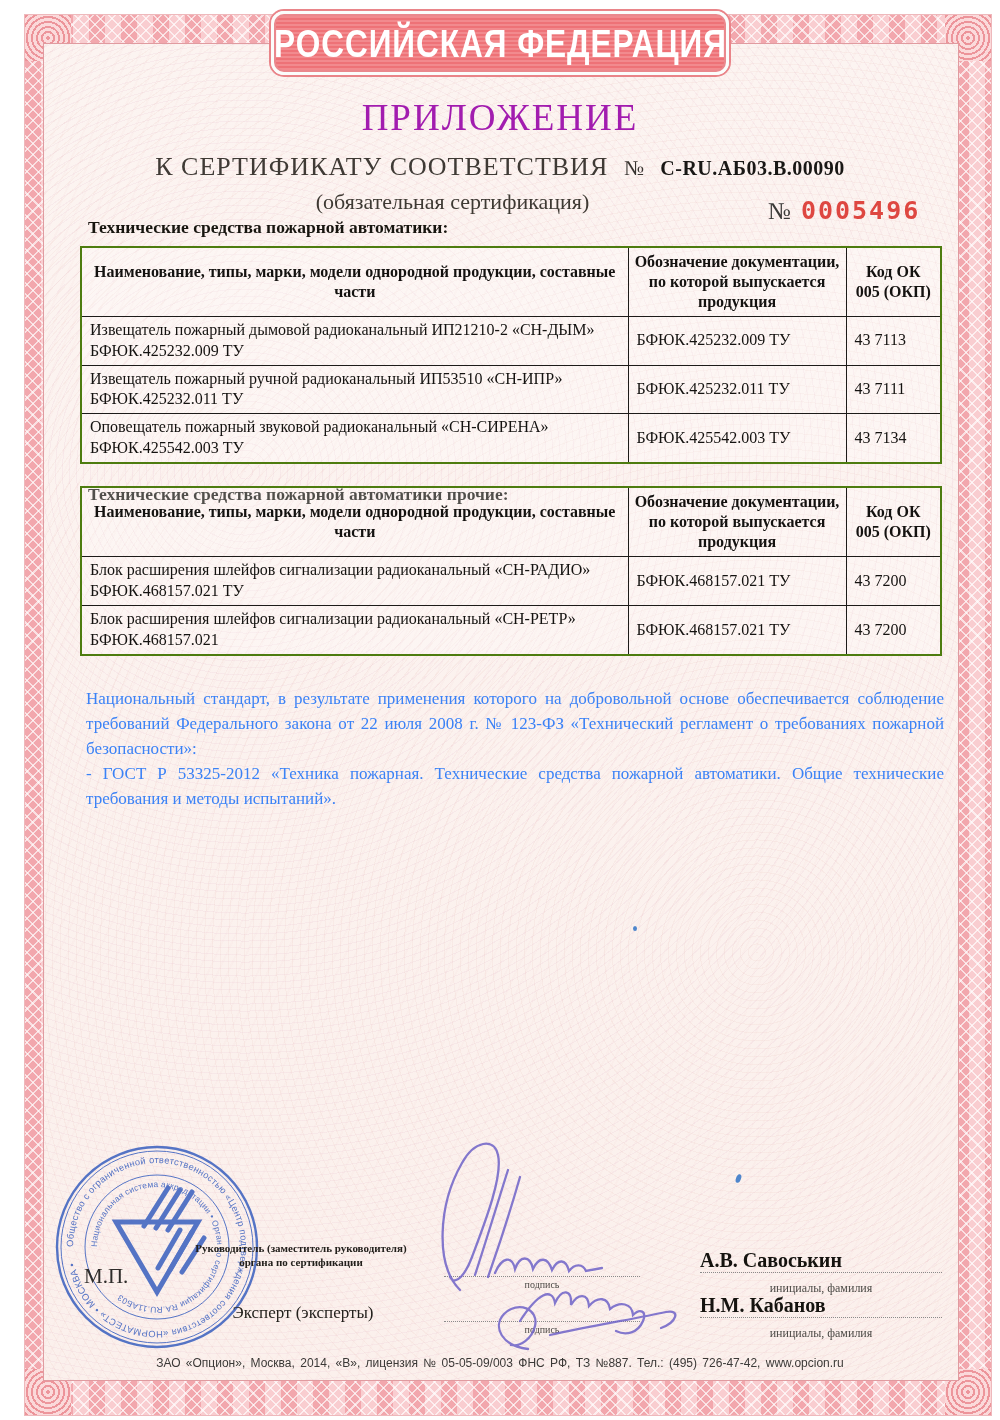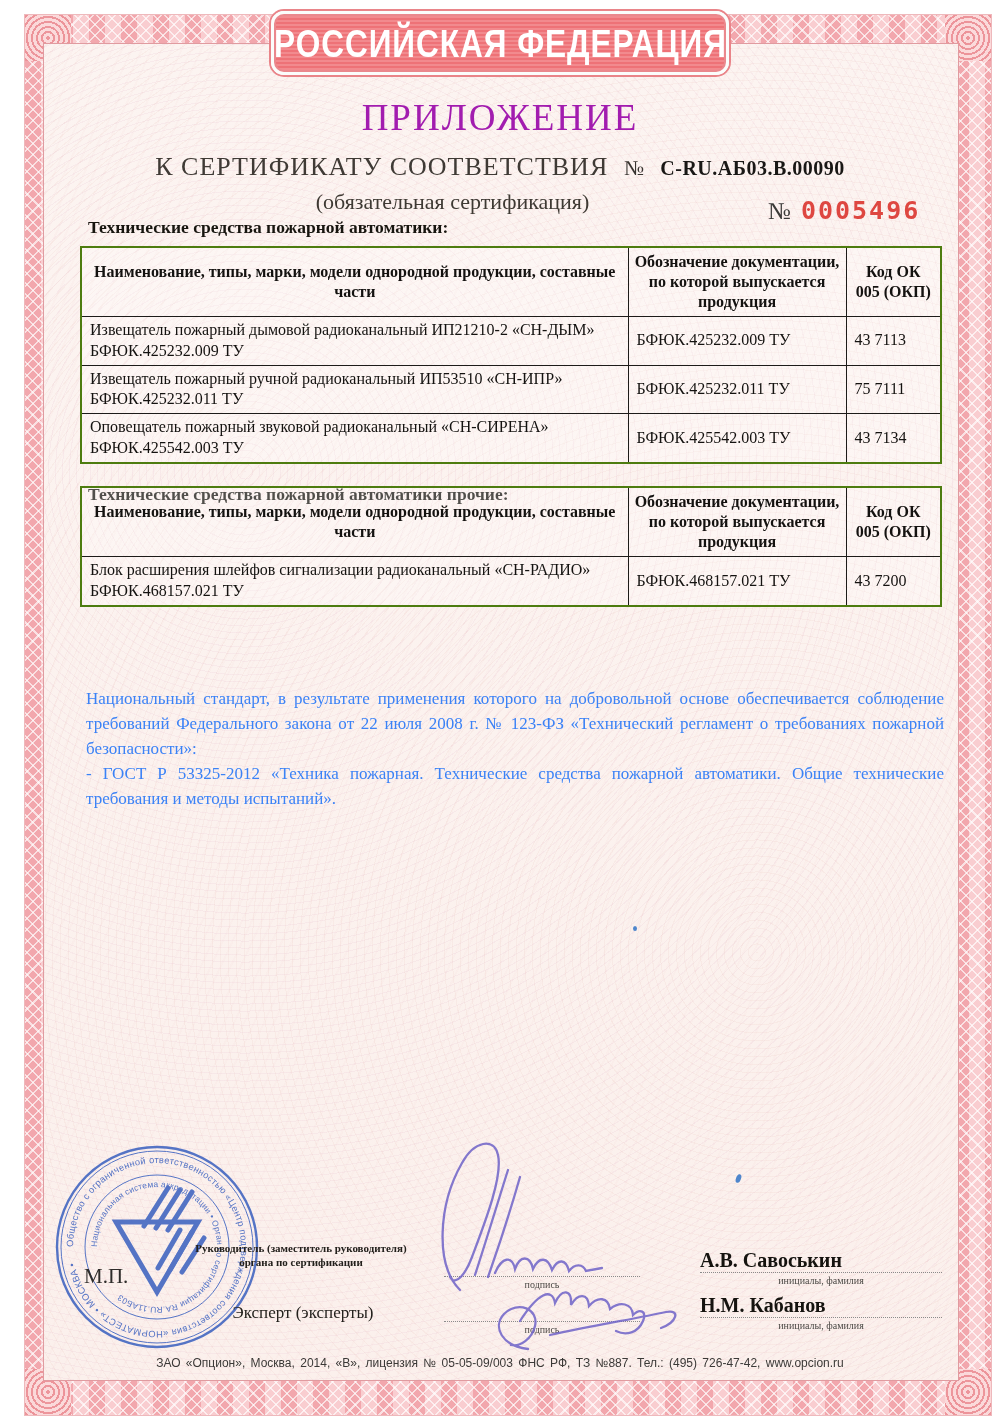--- a/index.html
+++ b/index.html
@@ -72,21 +72,21 @@
   .role-expert{position:absolute;left:208px;top:1303px;width:190px;text-align:center;
     font-size:17px;font-weight:normal;color:#23201c;z-index:3;}
   .sigline{position:absolute;width:196px;z-index:2;}
   .sigline .rule{border-bottom:1.5px dotted #8b8b8b;height:0;}
   .sigline .cap{text-align:center;font-size:10px;color:#4c4a46;margin-top:2px;}
   .sl1{left:444px;top:1276px}.sl2{left:444px;top:1321px}
   .nameblock{position:absolute;width:242px;z-index:2;}
   .nameblock .nm{text-align:left;padding-right:55px;font-size:20px;font-weight:bold;
     color:#15130f;line-height:1.1;margin-bottom:1px;}
   .nameblock .rule{border-bottom:1.5px dotted #8b8b8b;height:0;}
-  .nameblock .cap{text-align:center;font-size:10px;color:#4c4a46;margin-top:2px;}
+  .nameblock .cap{text-align:center;font-size:12px;color:#4c4a46;margin-top:8px;}
   .nb1{left:700px;top:1249px}.nb2{left:700px;top:1294px}
   
   .print-footer{position:absolute;left:0;top:1356px;width:100%;text-align:center;
     font-family:"Liberation Sans",sans-serif;font-size:12px;color:#3b3937;word-spacing:2px;}
   
   .stamp{position:absolute;left:52px;top:1142px;width:210px;height:210px;opacity:.88;z-index:1;}
   .ink{position:absolute;left:400px;top:1125px;width:300px;height:240px;z-index:4;}
   .speck{position:absolute;border-radius:50%;background:#4f86cc;}
   .sp1{left:633px;top:926px;width:4px;height:5px;}
   .sp2{left:736px;top:1174px;width:5px;height:9px;transform:rotate(20deg);}
@@ -138,21 +138,21 @@
       <th class="c3">Код ОК 005 (ОКП)</th>
     </tr>
     <tr>
       <td>Извещатель пожарный дымовой радиоканальный ИП21210-2 «СН-ДЫМ» БФЮК.425232.009 ТУ</td>
       <td class="doc">БФЮК.425232.009 ТУ</td>
       <td class="code">43 7113</td>
     </tr>
     <tr>
       <td>Извещатель пожарный ручной радиоканальный ИП53510 «СН-ИПР» БФЮК.425232.011 ТУ</td>
       <td class="doc">БФЮК.425232.011 ТУ</td>
-      <td class="code">75 7111</td>
+      <td class="code">43 7111</td>
     </tr>
     <tr>
       <td>Оповещатель пожарный звуковой радиоканальный «СН-СИРЕНА» БФЮК.425542.003 ТУ</td>
       <td class="doc">БФЮК.425542.003 ТУ</td>
       <td class="code">43 7134</td>
     </tr>
   </tbody>
     </table>
 
   <div class="section-label s2">Технические средства пожарной автоматики прочие:</div>
@@ -164,20 +164,25 @@
         <col style="width:95px">
       </colgroup>
     <tbody>
         <tr>
       <th>Наименование, типы, марки, модели однородной продукции, составные части</th>
       <th>Обозначение документации, по которой выпускается продукция</th>
       <th class="c3">Код ОК 005 (ОКП)</th>
     </tr>
     <tr>
       <td>Блок расширения шлейфов сигнализации радиоканальный «СН-РАДИО» БФЮК.468157.021 ТУ</td>
+      <td class="doc">БФЮК.468157.021 ТУ</td>
+      <td class="code">43 7200</td>
+    </tr>
+    <tr>
+      <td>Блок расширения шлейфов сигнализации радиоканальный «СН-РЕТР» БФЮК.468157.021</td>
       <td class="doc">БФЮК.468157.021 ТУ</td>
       <td class="code">43 7200</td>
     </tr>
   </tbody>
     </table>
 
   <div class="std-note">
     <p>Национальный стандарт, в результате применения которого на добровольной основе обеспечивается соблюдение требований Федерального закона от 22 июля 2008 г. № 123-ФЗ «Технический регламент о требованиях пожарной безопасности»:</p>
     <p>- ГОСТ Р 53325-2012 «Техника пожарная. Технические средства пожарной автоматики. Общие технические требования и методы испытаний».</p>
   </div>

